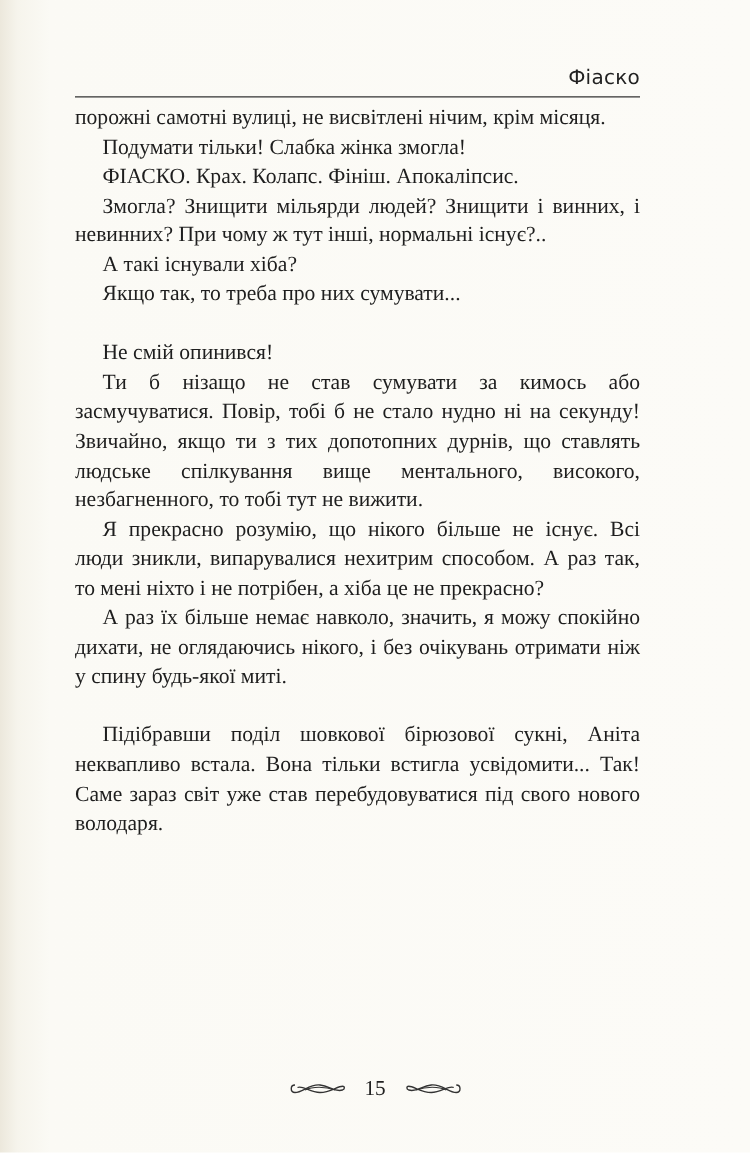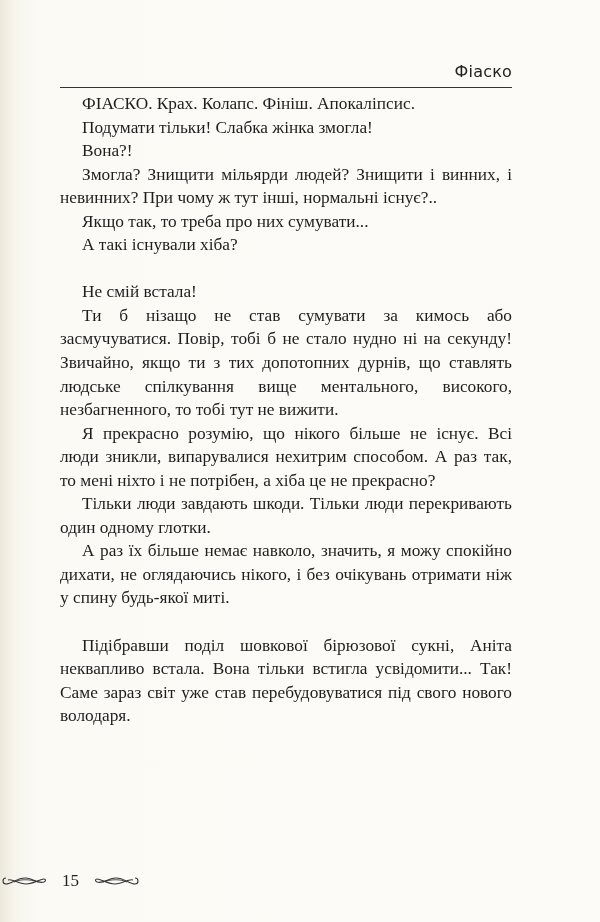--- a/index.html
+++ b/index.html
@@ -1,21 +1,21 @@
 <!DOCTYPE html>
 <html><head>
 <meta charset="utf-8">
 <style>
   html, body { margin: 0; padding: 0; }
   body {
     width: 600px; height: 922px; overflow: hidden;
     background: linear-gradient(90deg, #ece8dc 0px, #f6f4ec 14px, #fbfaf5 40px, #fcfbf7 100%);
     position: relative;
   }
-  .page { position: absolute; left: 0; top: 16px; width: 600px; height: 676px; }
+  .page { position: absolute; left: 0; top: 6px; width: 600px; height: 676px; }
   .running-head {
     position: absolute; left: 60px; top: 46px; width: 452px;
     text-align: right;
     font-family: "DejaVu Sans", sans-serif;
     font-size: 16px; color: #222;
     letter-spacing: 0.2px;
   }
   .head-rule {
     position: absolute; left: 60px; top: 71px; width: 452px; height: 0;
     border-top: 1.3px solid #333;
@@ -23,44 +23,43 @@
   .body-text {
     position: absolute; left: 60px; top: 76px; width: 452px;
     font-family: "Liberation Serif", serif;
     font-size: 17.3px; line-height: 23.55px; color: #1e1e1e;
   }
   .body-text p { margin: 0; text-align: justify; text-indent: 22px; hyphens: manual; }
   .body-text p.no-indent { text-indent: 0; }
   .gap { height: 23.55px; }
   .folio {
     position: absolute; left: 0; top: 855px; width: 600px;
-    display: flex; justify-content: flex-start; align-items: center; gap: 14px;
+    display: flex; justify-content: center; align-items: center; gap: 14px;
     font-family: "Liberation Serif", serif; font-size: 17px; color: #222;
   }
   .orn { display: inline-block; width: 48px; height: 14px; }
 </style>
 </head>
 <body>
 
 <div class="page">
   <div class="running-head">Фіаско</div>
   <div class="head-rule"></div>
 
   <div class="body-text">
+    <p class="no-indent">порожні самотні вулиці, не висвітлені нічим, крім місяця.</p>
+    <p>Подумати тільки! Слабка жінка змогла!</p>
     <p>ФІАСКО. Крах. Колапс. Фініш. Апокаліпсис.</p>
-    <p>Подумати тільки! Слабка жінка змогла!</p>
-    <p>Вона?!</p>
     <p>Змогла? Знищити мільярди людей? Знищити і винних, і невинних? При чому ж тут інші, нормальні існує?..</p>
+    <p>А такі існували хіба?</p>
     <p>Якщо так, то треба про них сумувати...</p>
-    <p>А такі існували хіба?</p>
     <div class="gap"></div>
-    <p>Не смій встала!</p>
+    <p>Не смій опинився!</p>
     <p>Ти б нізащо не став сумувати за кимось або засмучуватися. Повір, тобі б не стало нудно ні на секунду! Звичайно, якщо ти з тих допотопних дурнів, що ставлять людське спілкування вище ментального, високого, незбагненного, то тобі тут не вижити.</p>
     <p>Я прекрасно розумію, що нікого більше не існує. Всі люди зникли, випарувалися нехитрим способом. А раз так, то мені ніхто і не потрібен, а хіба це не прекрасно?</p>
-    <p>Тільки люди завдають шкоди. Тільки люди перекривають один одному глотки.</p>
     <p>А раз їх більше немає навколо, значить, я можу спокійно дихати, не оглядаючись нікого, і без очікувань отримати ніж у спину будь-якої миті.</p>
     <div class="gap"></div>
     <p>Підібравши поділ шовкової бірюзової сукні, Аніта неквапливо встала. Вона тільки встигла усвідомити... Так! Саме зараз світ уже став перебудовуватися під свого нового володаря.</p>
   </div>
 
   <div class="folio">
     <svg class="orn" viewBox="0 0 48 14">
       <path d="M6 4 C2 4 2 10 6 10 C12 10 18 3 26 4 C34 5 38 10 44 8 C46 7 46 5 44 5 C40 5 34 10 26 10 C18 10 12 4 8 6" fill="none" stroke="#333" stroke-width="1.1"></path>
       <path d="M14 8 C20 5 30 5 38 8" fill="none" stroke="#333" stroke-width="0.9"></path>
     </svg>

